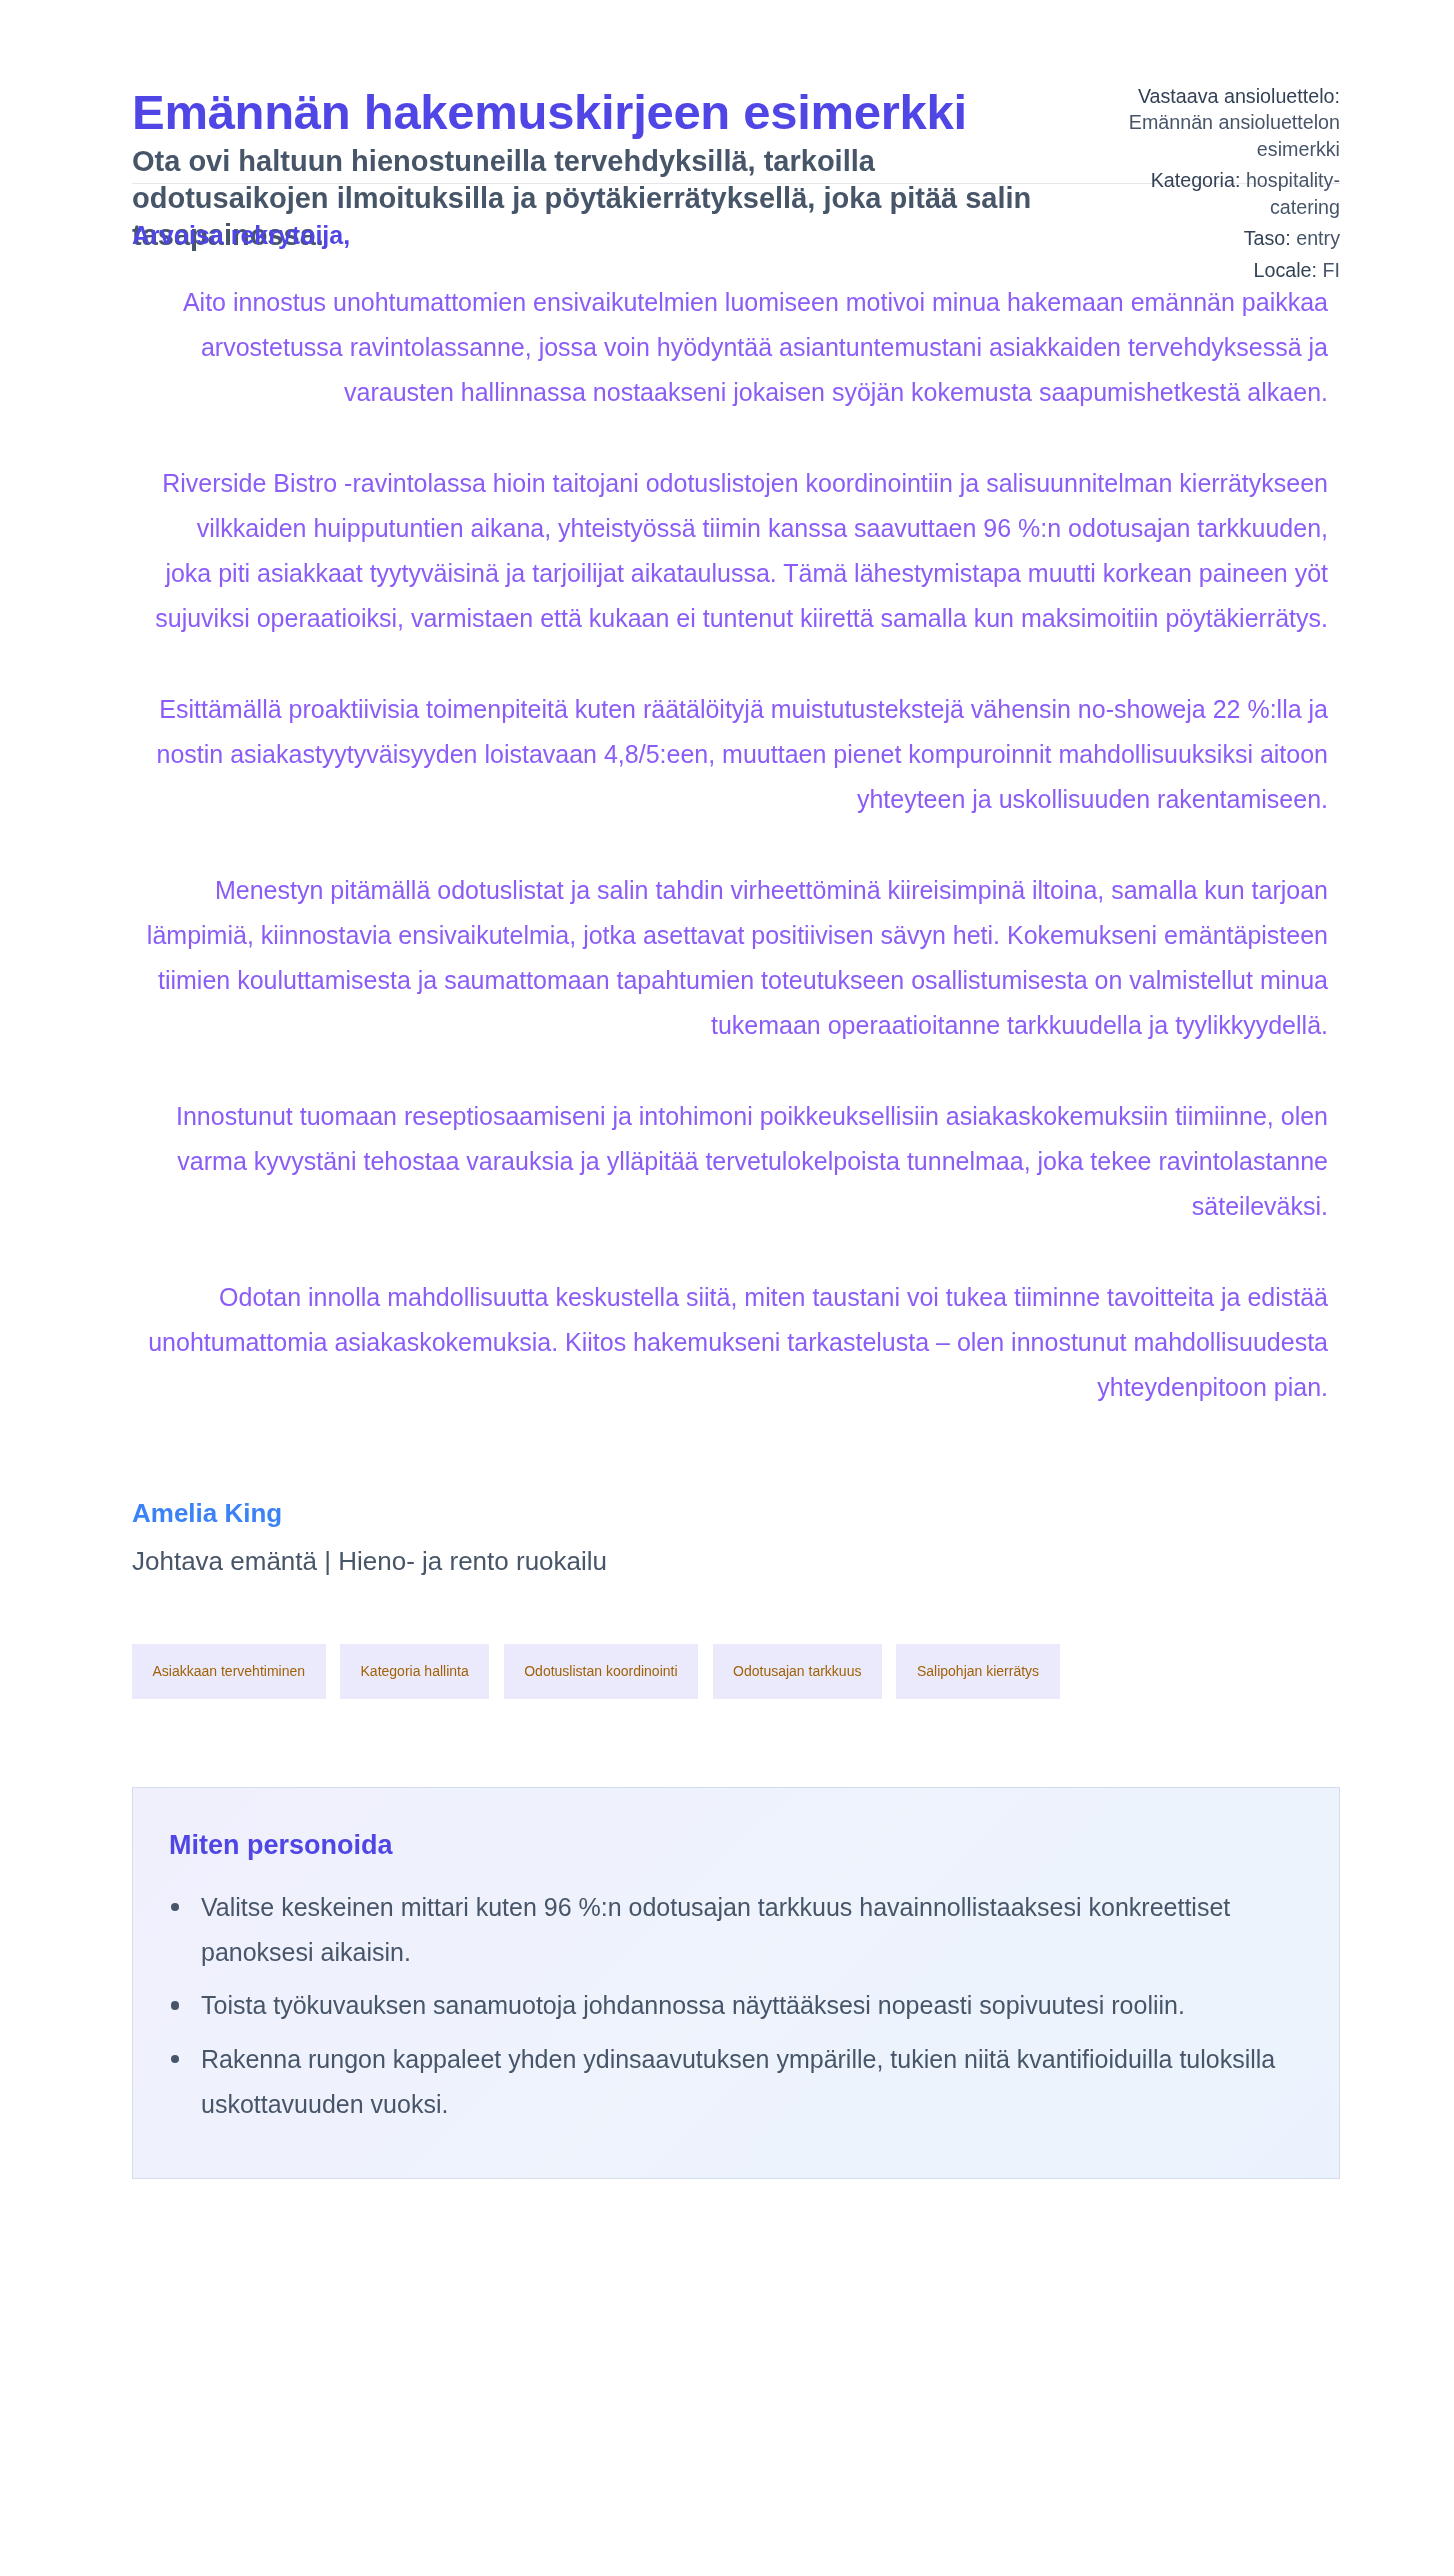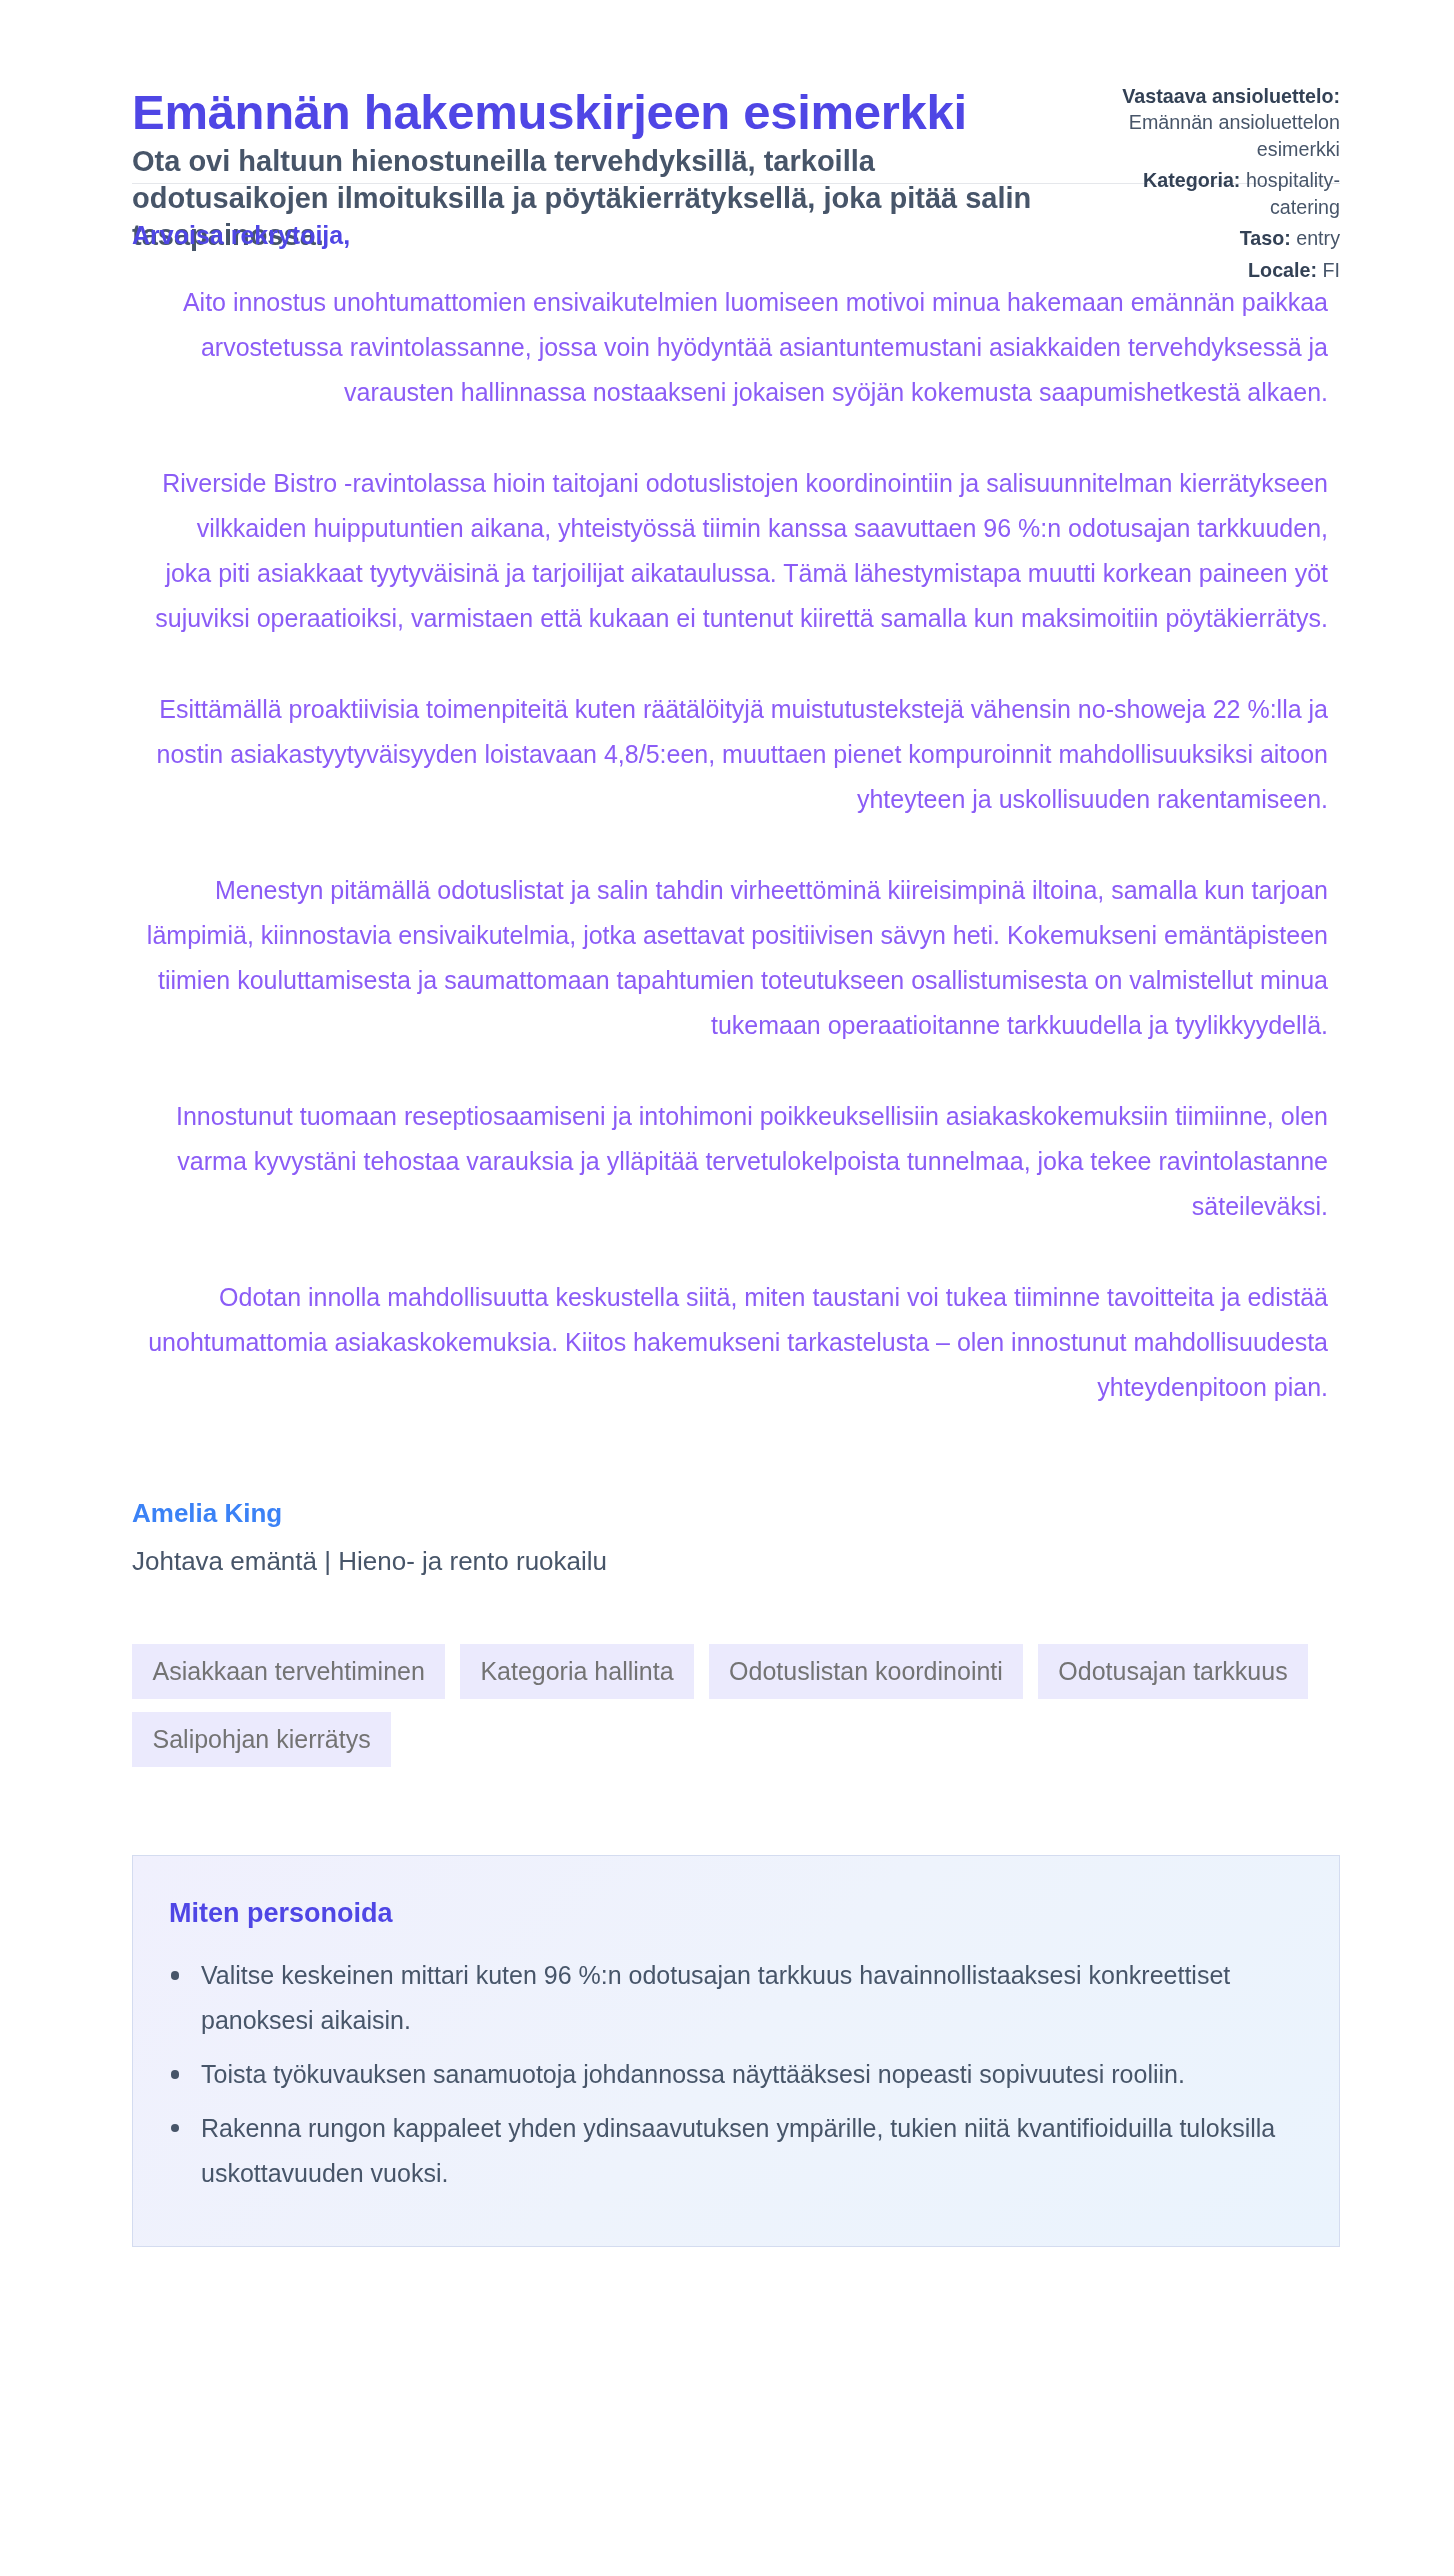--- a/index.html
+++ b/index.html
@@ -52,21 +52,21 @@
       text-align: right;
       font-size: 19.7px;
       line-height: 26.5px;
       color: #475569;
       padding-top: 1.7px;
     }
     .meta-row {
       margin-bottom: 5.1px;
     }
     .meta-key {
-      font-weight: 700;
+      font-weight: 400;
       color: #334155;
     }
     .greeting {
       margin-top: 34px;
       font-size: 25px;
       font-weight: 700;
       color: #4f46e5;
       line-height: 34px;
     }
     .para {
@@ -95,22 +95,22 @@
     }
     .tags {
       margin-top: 66px;
       display: flex;
       flex-wrap: wrap;
       gap: 13.7px 14.5px;
       width: 1208px;
     }
     .tag {
       background: #ebeafd;
-      color: #737373;
-      font-size: 25px;
+      color: #a16207;
+      font-size: 14px;
       font-weight: 500;
       padding: 0 20.5px;
       height: 55px;
       line-height: 55px;
       box-sizing: border-box;
       white-space: nowrap;
     }
     .tips {
       margin-top: 88px;
       width: 1208px;

